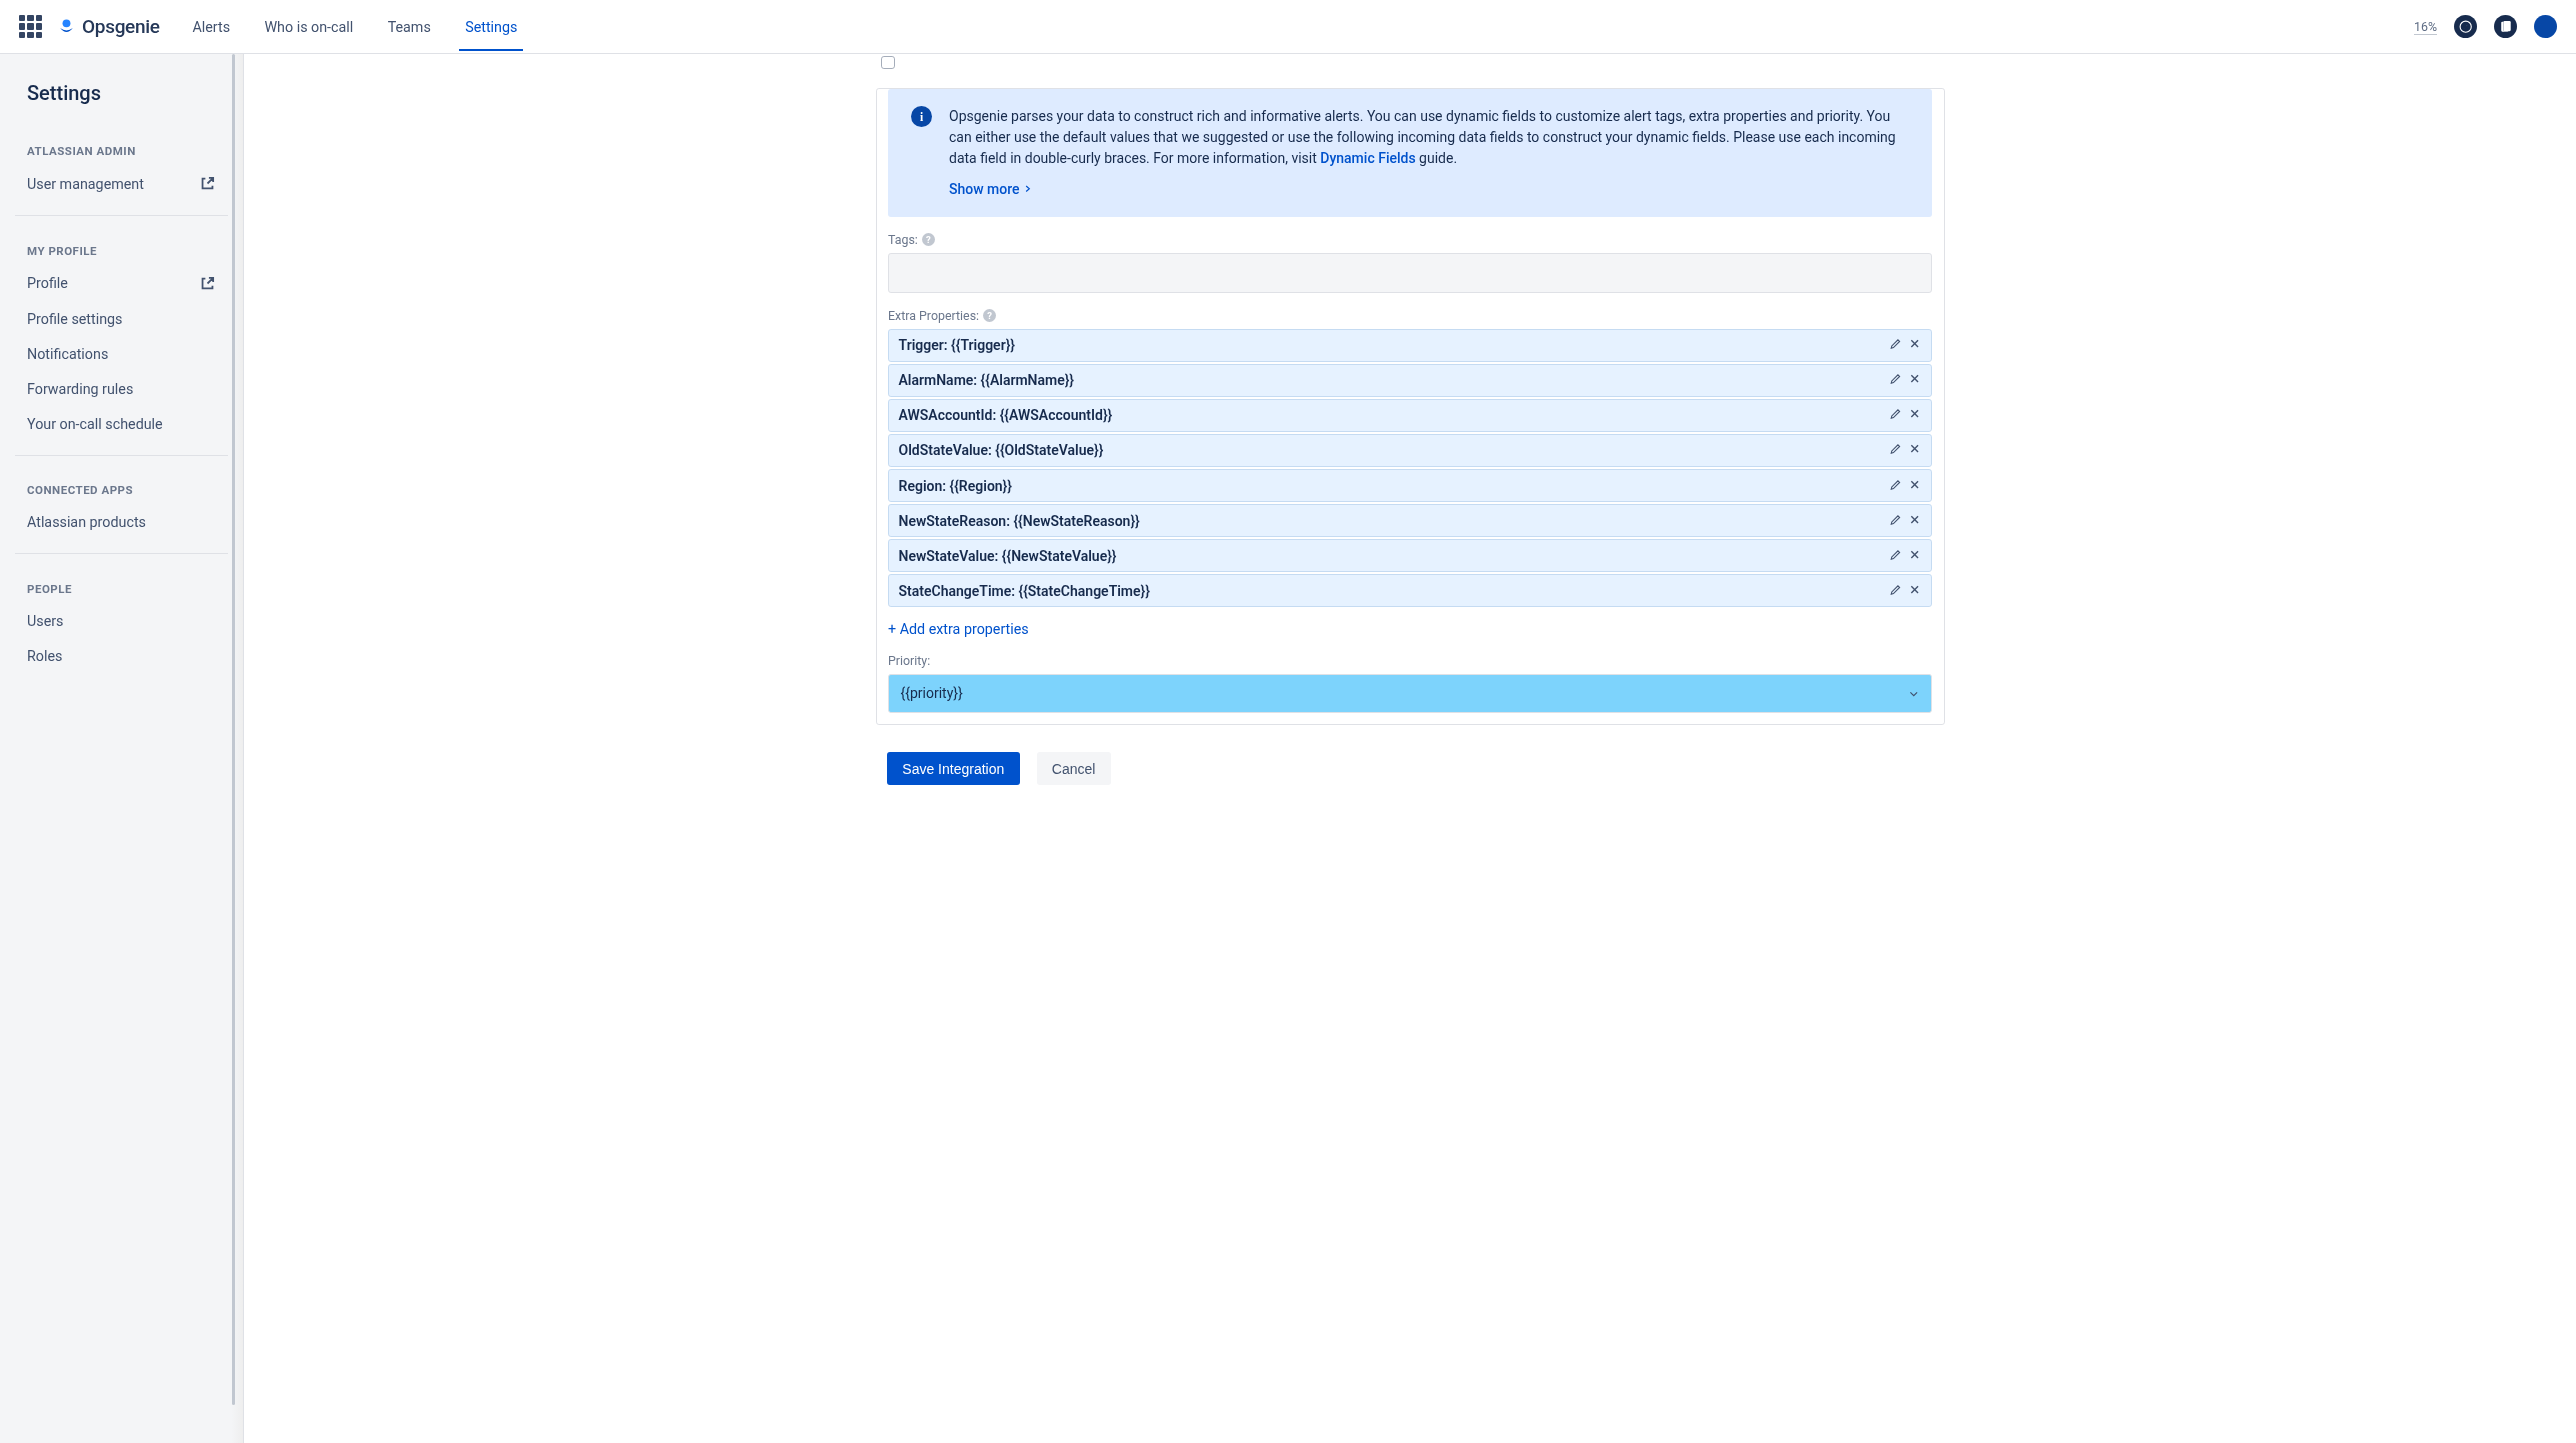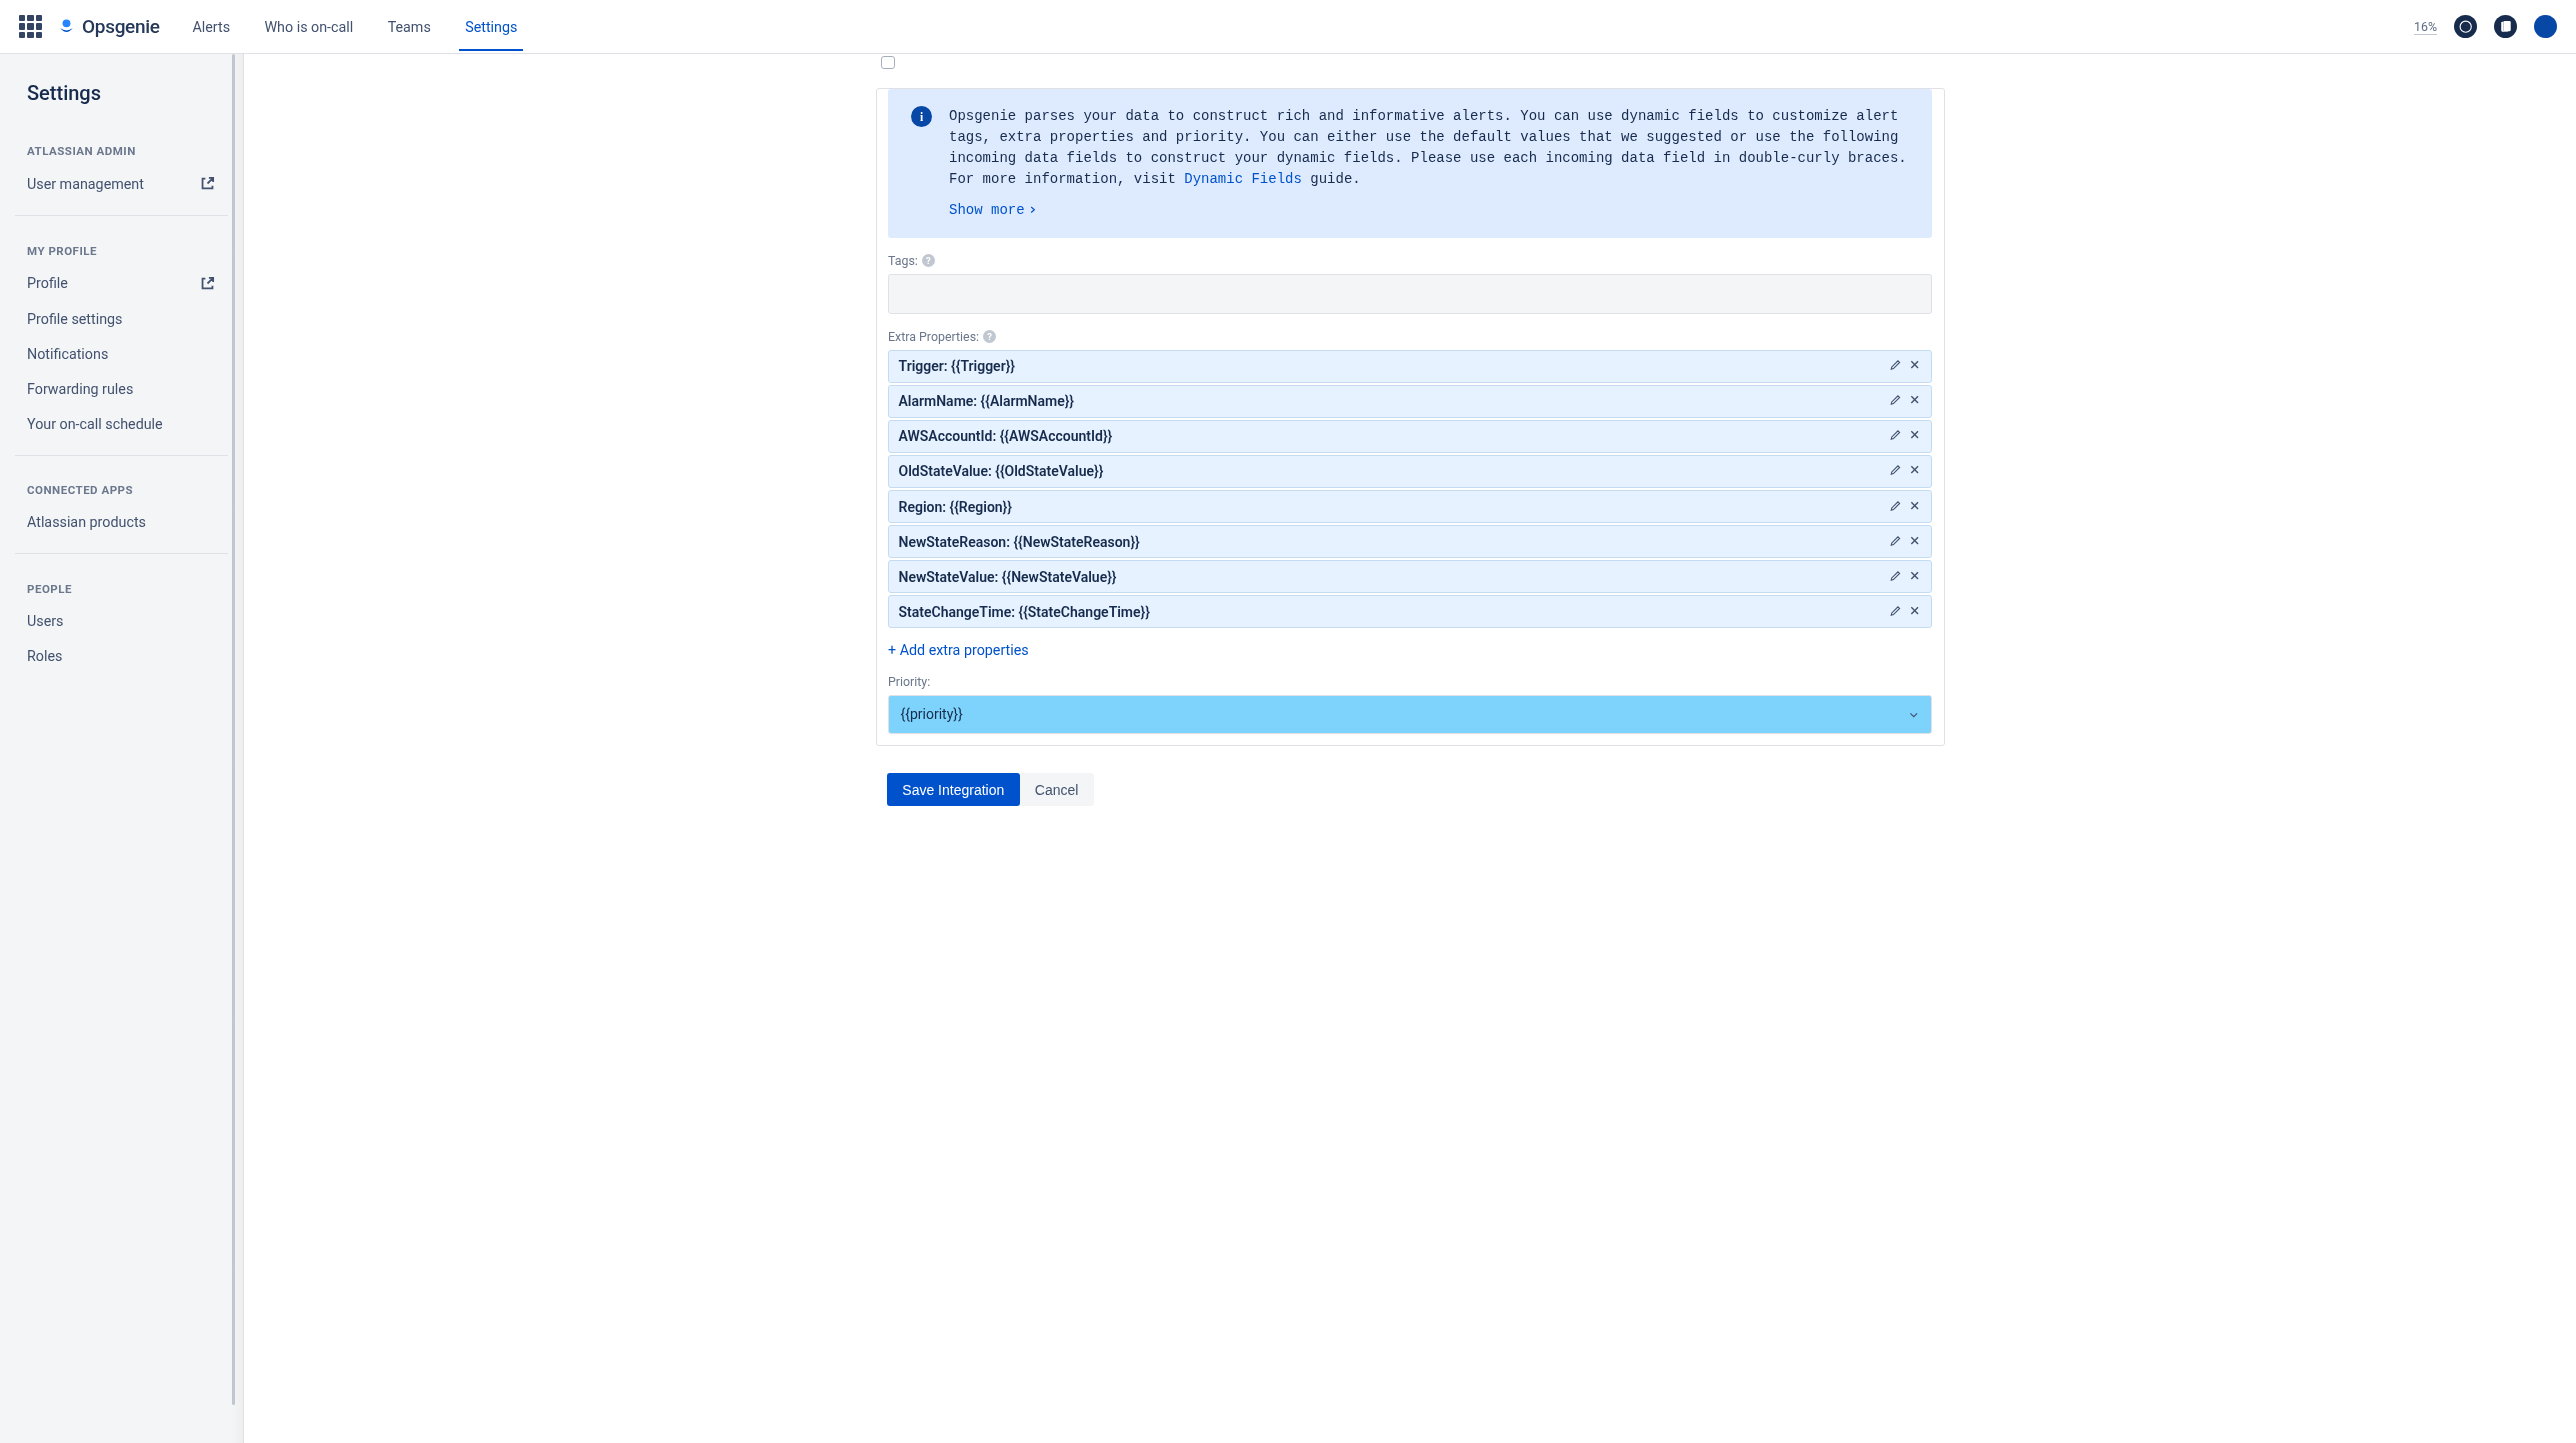--- a/index.html
+++ b/index.html
@@ -33,40 +33,40 @@
 .sb-divider { height: 1px; background: #dfe1e6; margin: 13.4px 15.3px; }
 
 .main { flex: 1; background: #fff; padding: 0 19px; position: relative; overflow-y: auto; }
 .content { max-width: 1069px; margin: 0 auto; }
 .card { border: 1px solid #dfe1e6; border-radius: 2.9px; padding: 0 11.5px 11.5px; margin-top: 7.6px; }
 .checkbox-row { padding: 0 0 7.6px 5.7px; }
 .checkbox { width:13.4px; height:13.4px; border:1.9px solid #a5adba; border-radius:2.9px; display:inline-block; }
 
 .info-box { background: #DEEBFF; border-radius: 2.9px; padding: 17px 23px; display: flex; gap: 17px; margin-top: 0; }
 .info-icon { flex-shrink: 0; width: 21px; height: 21px; border-radius: 50%; background: #0747A6; color: #fff; display:flex; align-items:center; justify-content:center; font-weight:700; font-size:11.5px; font-family: Georgia, serif; }
-.info-text { font-size: 14px; line-height: 1.5; color: #172B4D; font-family: Liberation Mono, monospace; }
+.info-text { font-size: 14px; line-height: 1.5; color: #172B4D; }
 .info-text a { color: #0052CC; font-weight: 500; text-decoration: none; }
 .show-more { margin-top: 9.5px; color: #0052CC; font-size: 14px; font-weight: 500; cursor: pointer; display: flex; align-items: center; gap: 3.8px; }
 .show-more svg { width: 9.5px; height: 9.5px; }
 
 .field-label { font-size: 12.4px; color: #6B778C; margin: 15.3px 0 5.7px; display: flex; align-items: center; gap: 3.8px; }
 .help-icon { width: 13.4px; height: 13.4px; border-radius: 50%; background: #c1c7d0; color: #fff; display: flex; align-items: center; justify-content: center; font-size: 9.5px; font-weight: 700; }
 
 .tags-input { width: 100%; height: 40px; background: #F4F5F7; border: 1px solid #dfe1e6; border-radius: 2.9px; }
 
 .prop-row { display: flex; align-items: flex-start; background: #E6F2FF; border: 1px solid #c5dbf2; border-radius: 2.9px; padding: 7.6px 9.5px; margin-bottom: 1.9px; }
 .prop-row span { font-size: 14px; font-weight: 600; color: #172B4D; }
 .prop-actions { margin-left: auto; display: flex; gap: 5.7px; }
 .prop-actions svg { width: 13.4px; height: 13.4px; stroke: #42526E; fill: none; cursor: pointer; }
 .add-link { color: #0052CC; font-size: 14.3px; margin-top: 11.5px; display: inline-block; cursor: pointer; }
 
 .select { width: 100%; background: #7dd3fc; border: 1px solid #dfe1e6; border-radius: 2.9px; padding: 10.5px 11.5px; font-size: 14px; display: flex; justify-content: space-between; align-items: center; cursor: pointer; gap: 8px; }
 .select-chevron { width: 11.5px; height: 11.5px; }
 
-.footer-btns { display: flex; margin: 27px 0 38px; padding-left: 11.5px; }
+.footer-btns { display: flex; gap: 17px; margin: 27px 0 38px; padding-left: 11.5px; }
 .btn { padding: 8.6px 15.3px; border-radius: 2.9px; font-size: 14px; border: none; cursor: pointer; font-weight: 500; }
 .btn-primary { background: #0052CC; color: #fff; }
 .btn-subtle { background: #F4F5F7; color: #42526E; }
 </style>
 </head>
 <body>
 
 <div class="header">
   <div class="app-switcher">
     <div class="grid-icon">

